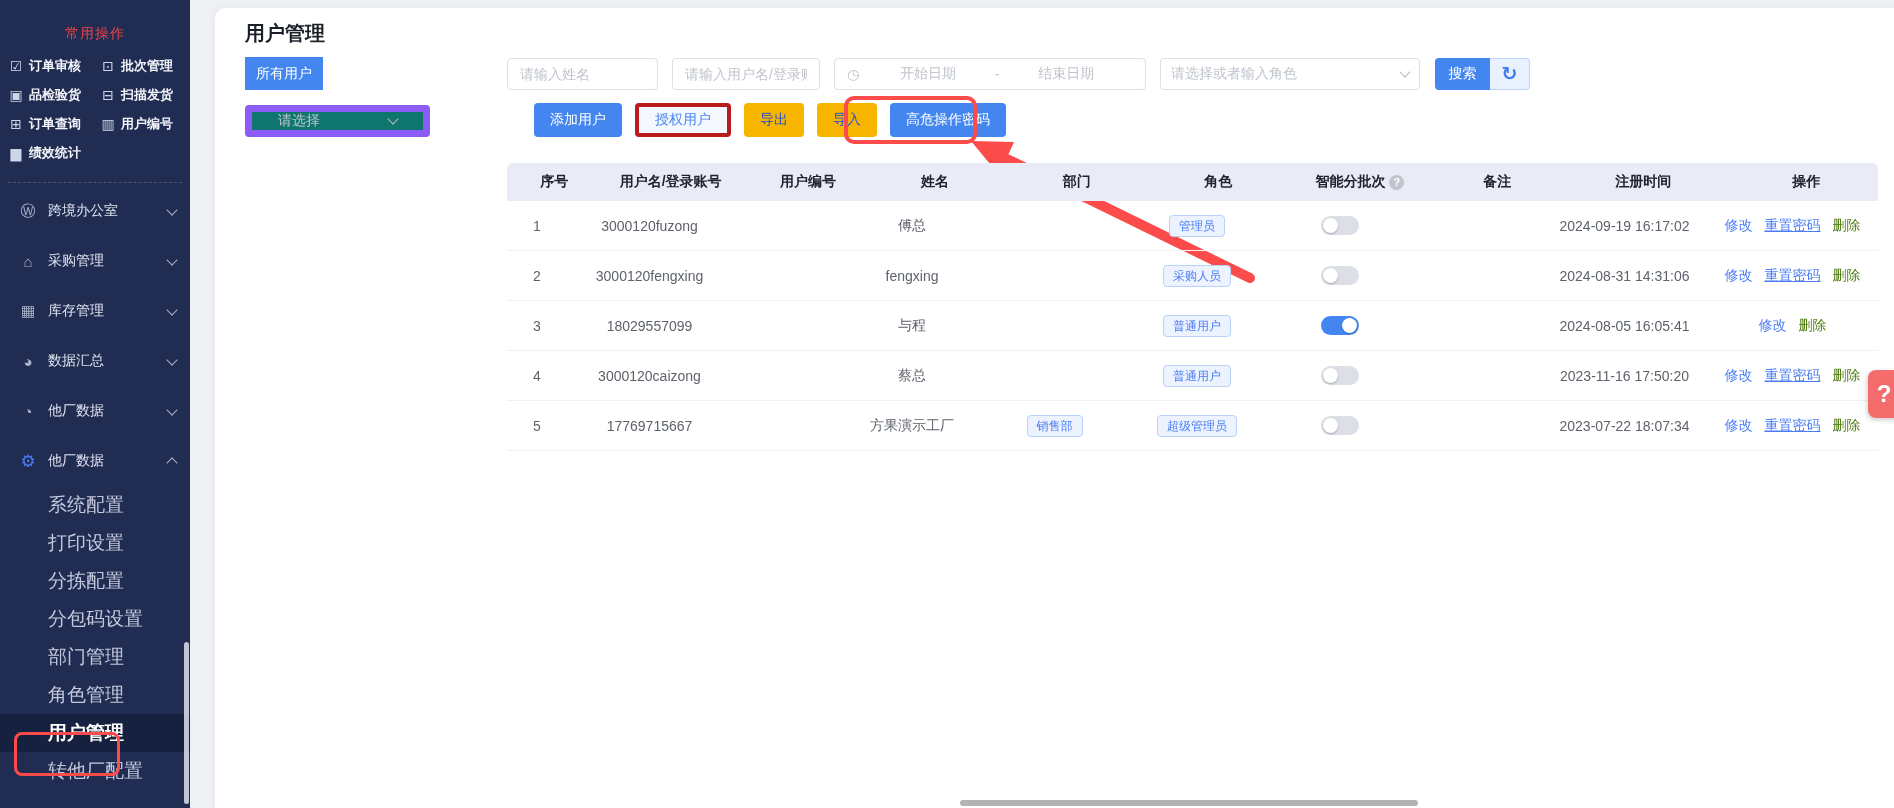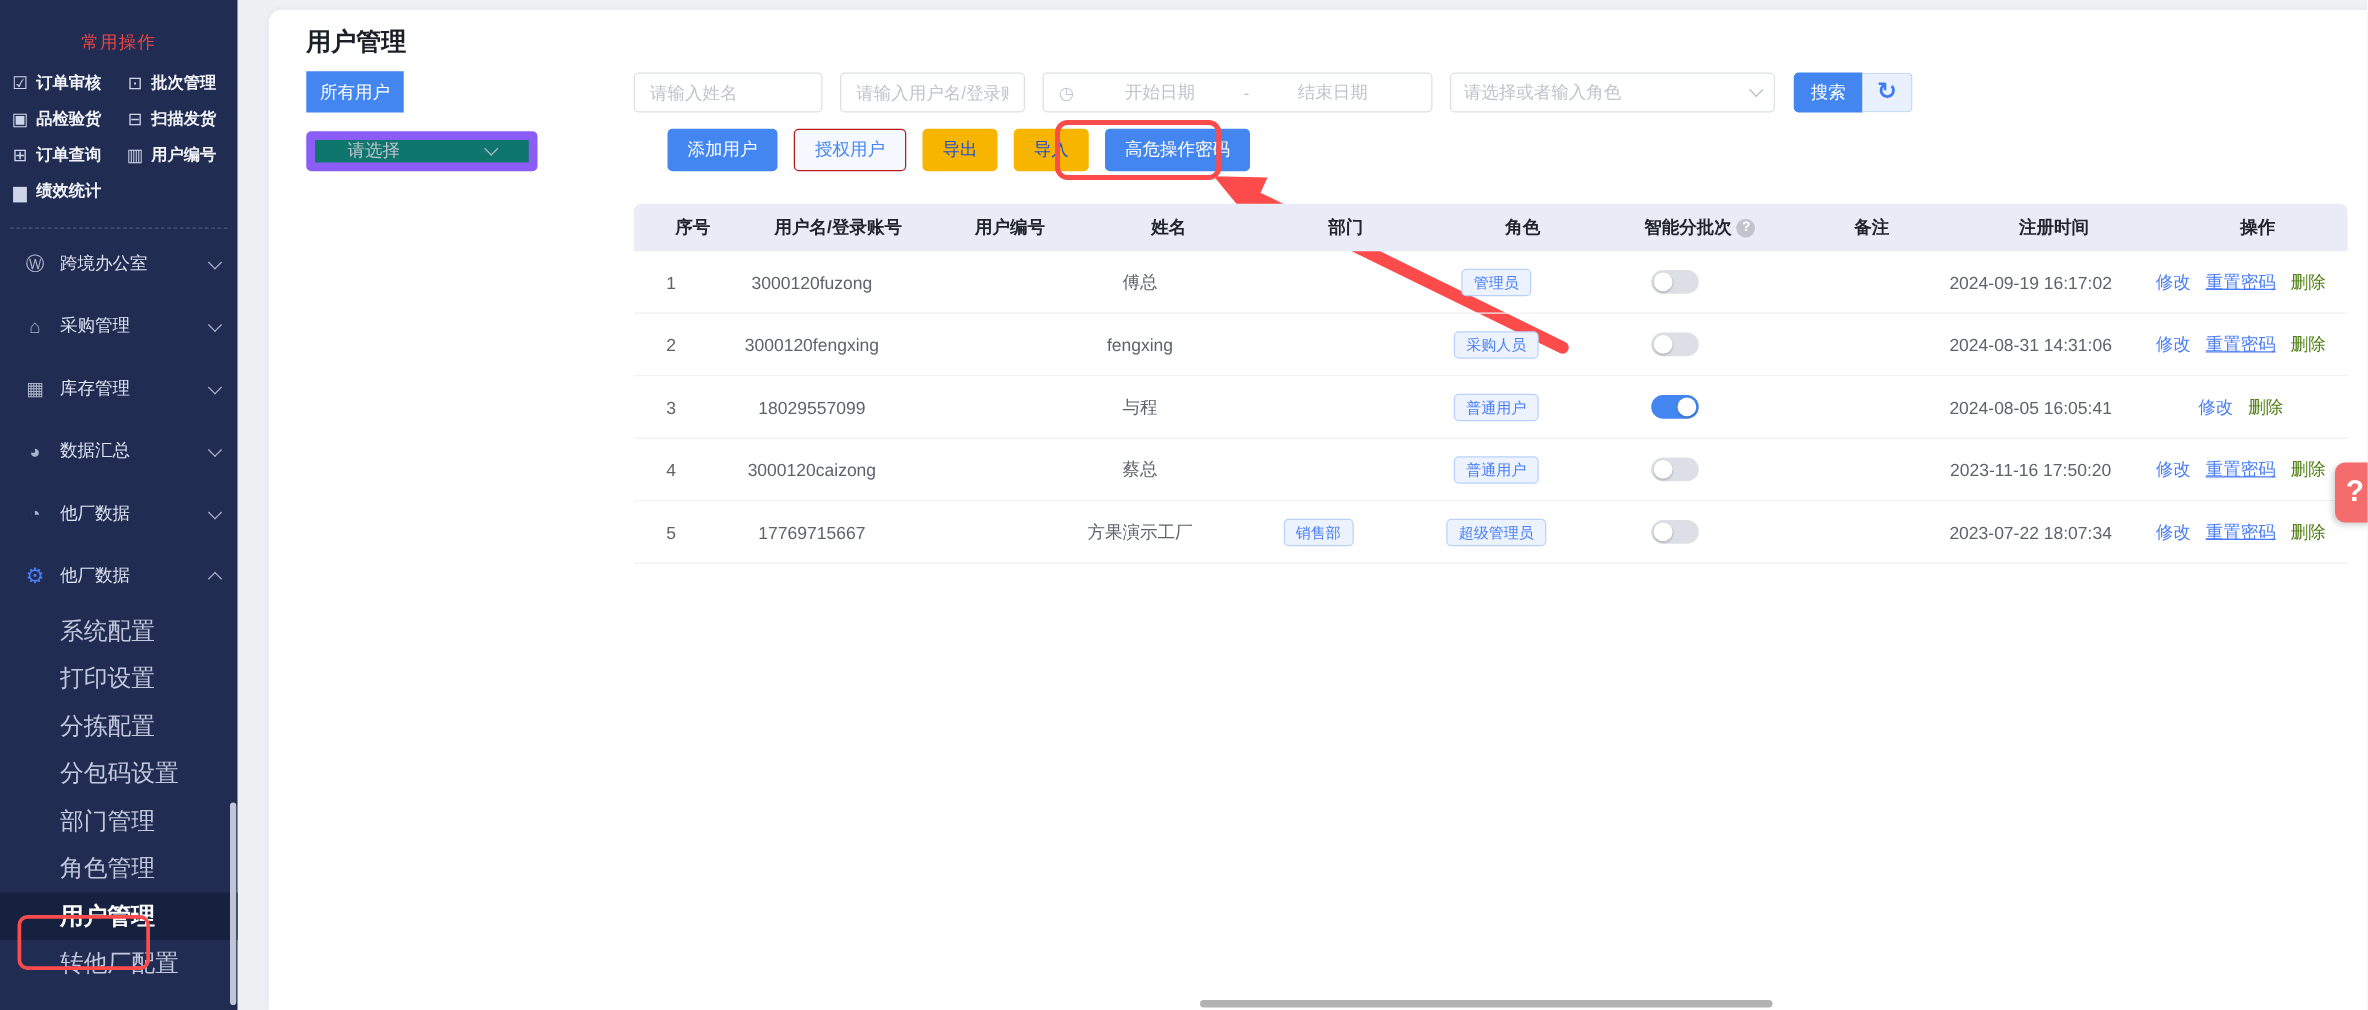--- a/index.html
+++ b/index.html
@@ -44,21 +44,21 @@
   .f-date .dtxt{flex:1;text-align:center;}
   .clock{color:#c2c7cf;font-size:14px;margin-right:2px;}
   .f-role{width:260px;height:32px;border:1px solid #dcdfe6;border-radius:4px;display:flex;align-items:center;box-sizing:border-box;padding:0 10px;color:#bfc4cc;font-size:14px;margin-right:15px;cursor:pointer;background:#fff;}
   .f-role .sel-chev{margin-left:auto;}
   .search-btn{height:32px;width:55px;background:#4486f0;color:#fff;border:none;border-radius:4px 0 0 4px;font-size:14px;cursor:pointer;font-family:inherit;}
   .refresh-btn{height:32px;width:40px;background:#e9f1fe;border:1px solid #bcd4fc;border-left:none;border-radius:0 4px 4px 0;color:#3c7bf0;font-size:19px;font-weight:bold;cursor:pointer;box-sizing:border-box;line-height:28px;text-align:center;font-family:inherit;}
   
   .toolbar{position:absolute;left:292px;top:95px;height:34px;display:flex;align-items:center;gap:13px;padding-left:27px;}
   .tb-btn{height:34px;border:none;border-radius:4px;font-size:14px;cursor:pointer;padding:0 16px;font-family:inherit;}
   .tb-blue{background:#4486f0;color:#fff;}
-  .tb-ghost{background:#f5f9ff;color:#4486f0;border:1px solid #b91c1c;}
+  .tb-ghost{background:#f5f9ff;color:#4486f0;border:4px solid #b91c1c;}
   .tb-yellow{background:#f7b500;color:#1d4ed8;}
   
   .anno-box-btn{position:absolute;left:629px;top:88px;width:133px;height:48px;border:4px solid #fb4b4b;border-radius:10px;box-sizing:border-box;pointer-events:none;}
   .anno-arrow{position:absolute;left:0;top:0;width:1679px;height:800px;pointer-events:none;}
   .anno-box-side{position:absolute;left:14px;top:732px;width:106px;height:44px;border:3px solid #fb4b4b;border-radius:8px;box-sizing:border-box;pointer-events:none;}
   
   .utable{position:absolute;left:292px;top:155px;width:1371px;}
   .thead{display:flex;height:38px;background:#e9ecf7;border-radius:6px 6px 0 0;align-items:center;}
   .th{font-size:14px;font-weight:bold;color:#20242c;text-align:center;display:flex;align-items:center;justify-content:center;gap:4px;margin-left:22px;}
   .trow{display:flex;height:49px;align-items:center;border-bottom:1px solid #f0f1f4;}

